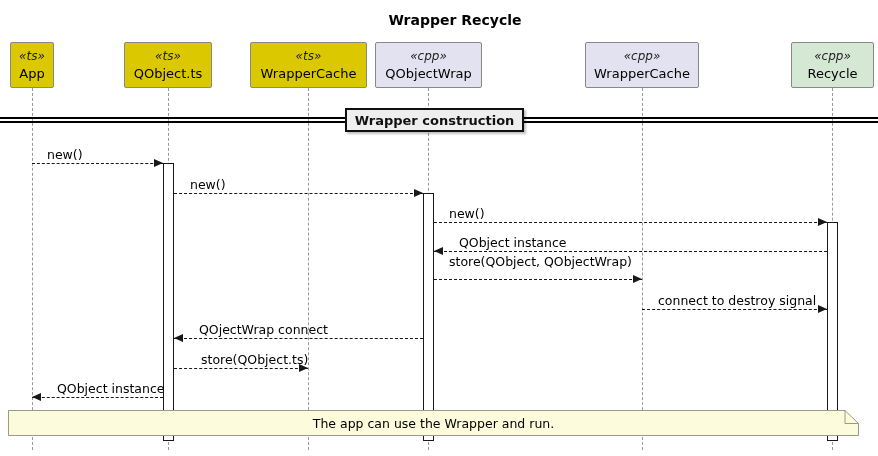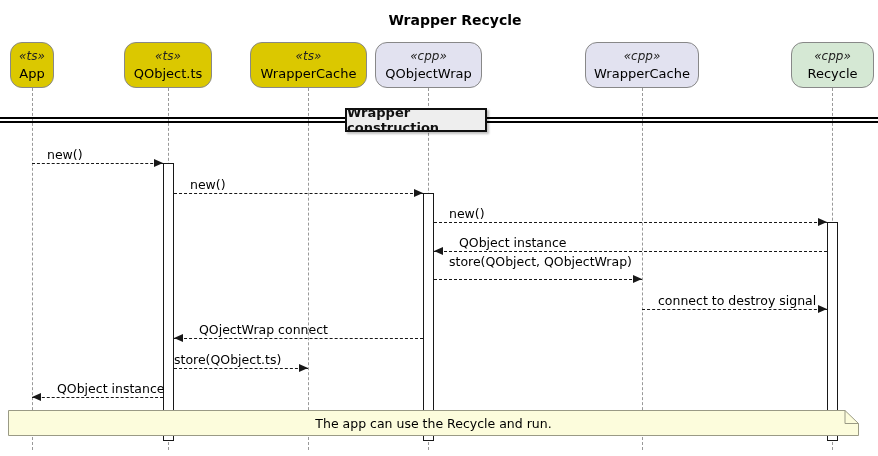--- a/index.html
+++ b/index.html
@@ -9,30 +9,30 @@
   }
   .title{
     position:absolute;left:0;top:12px;width:878px;text-align:center;
     font-size:14px;font-weight:bold;color:#000;margin-left:16px;
   }
   
   .lifeline{position:absolute;top:88px;height:362px;width:0;border-left:1px dashed #999999;z-index:1;}
   
   .participant{
     position:absolute;top:42px;height:46px;box-sizing:border-box;
-    border:1px solid #888888;border-radius:12px;z-index:3;
+    border:1px solid #888888;border-radius:2px;z-index:3;
     display:flex;flex-direction:column;align-items:center;justify-content:center;
     line-height:17px;
   }
   .stereo{font-style:italic;font-size:12px;color:#222;}
   .pname{font-size:13px;color:#000000;}
   
   .divider-line{position:absolute;left:0;width:878px;height:0;border-top:2px solid #000;z-index:2;}
   .divider-box{
-    position:absolute;left:345px;top:108px;width:142px;height:24px;box-sizing:border-box;
+    position:absolute;left:345px;top:108px;width:179px;height:24px;box-sizing:border-box;
     border:2px solid #0f0f0f;z-index:3;display:flex;align-items:center;justify-content:center;
     font-size:13px;font-weight:bold;box-shadow:2px 2px 2px rgba(0,0,0,0.25);
   }
   
   .bar{position:absolute;width:11px;box-sizing:border-box;background:#fff;border:1px solid #181818;z-index:2;}
   
   .msg-line{position:absolute;height:0;border-top:1px dashed #181818;z-index:4;}
   .msg-label{position:absolute;font-size:12.5px;white-space:nowrap;z-index:4;color:#000;margin-left:9px;}
   .ah{position:absolute;width:0;height:0;z-index:5;}
   .ah.right{border-top:4px solid transparent;border-bottom:4px solid transparent;border-left:9px solid #181818;}
@@ -131,32 +131,32 @@
     <div class="ah right" style="left:818px;top:305px"></div>
   </div>
 
   <div>
     <div class="msg-label" style="left:190px;top:322px">QOjectWrap connect</div>
     <div class="msg-line" style="left:174px;top:338px;width:249px"></div>
     <div class="ah left" style="left:174px;top:334px"></div>
   </div>
 
   <div>
-    <div class="msg-label" style="left:165px;top:352px">store(QObject.ts)</div>
+    <div class="msg-label" style="left:192px;top:352px">store(QObject.ts)</div>
     <div class="msg-line" style="left:174px;top:368px;width:134px"></div>
     <div class="ah right" style="left:299px;top:364px"></div>
   </div>
 
   <div>
     <div class="msg-label" style="left:48px;top:381px">QObject instance</div>
     <div class="msg-line" style="left:32px;top:397px;width:131px"></div>
     <div class="ah left" style="left:32px;top:393px"></div>
   </div>
 
   <div class="note-wrap">
     <svg width="851" height="26">
       <path d="M0.5 0.5 H837 L850.5 13.5 V25.5 H0.5 Z" stroke="#9a9a85" stroke-width="1" fill="#FCFCDC"></path>
       <path d="M837 0.5 V13.5 H850.5" fill="none" stroke="#9a9a85" stroke-width="1"></path>
     </svg>
-    <div class="note-text">The app can use the Recycle and run.</div>
+    <div class="note-text">The app can use the Wrapper and run.</div>
   </div>
 
 </div>
 
 </body></html>

